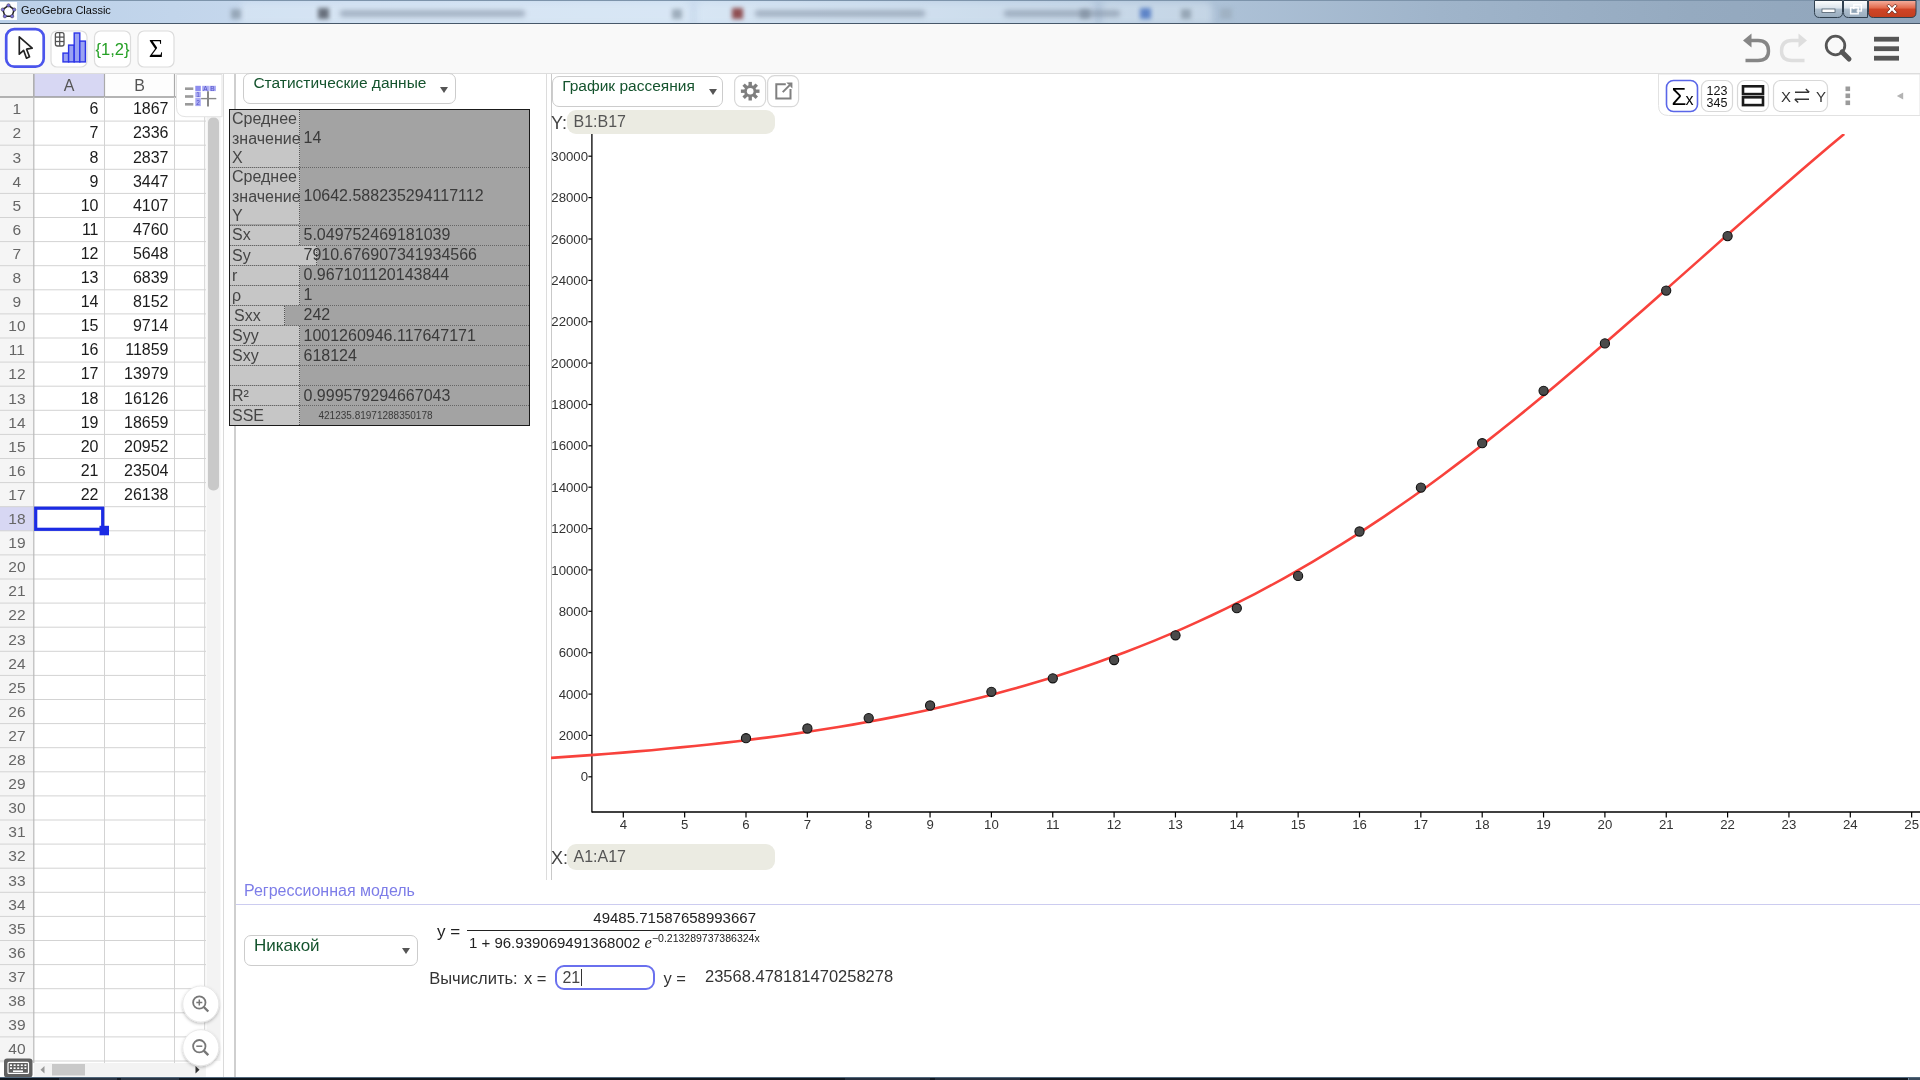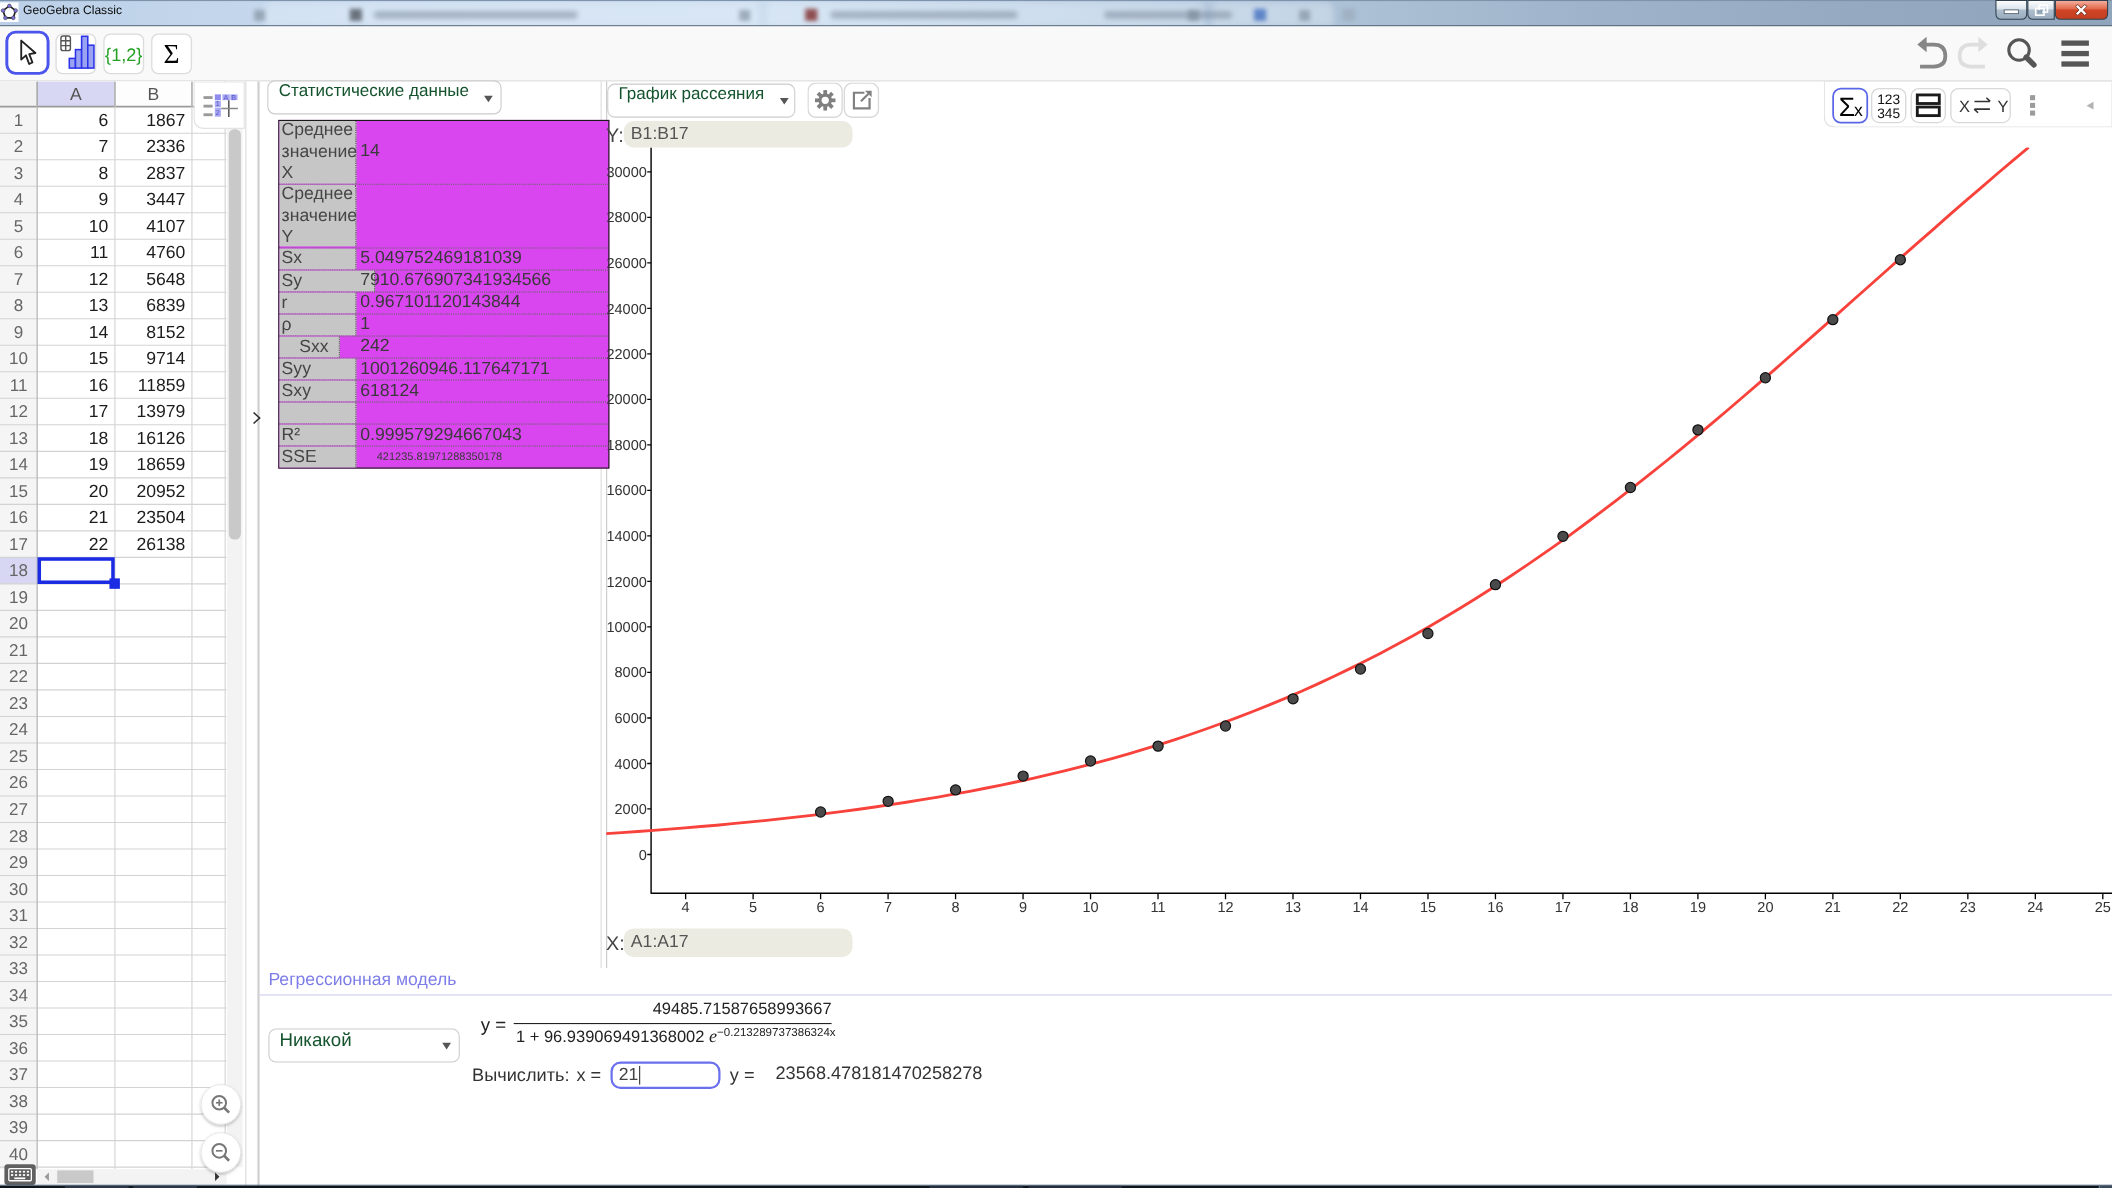--- a/index.html
+++ b/index.html
@@ -297,31 +297,32 @@
 <svg class="abs" width="10" height="14" viewBox="0 0 10 14" style="left:228px;top:373px">
     <path d="M2.5,2 L8,7 L2.5,12" fill="none" stroke="#333" stroke-width="1.5"></path>
   </svg>
 <div class="abs" style="left:546.3px;top:74px;width:1px;height:806px;background:#dcdcdc"></div>
 <div class="abs" style="left:550.7px;top:74px;width:1px;height:806px;background:#c9c9c9"></div>
 
 <div class="dd" style="left:243.4px;top:73.4px;width:212.5px;height:31px;font-size:15.5px">
     <span style="padding-left:9px">Статистические данные</span>
     <span class="tri" style="right:7px;top:12.5px"></span>
   </div>
-<div style="position:absolute;left:253px;top:108.5px;width:300.5px;height:317px;border:1.5px solid #1a1a1a;box-sizing:border-box;background:#d946ef">
+<div style="position:absolute;left:229px;top:108.5px;width:300.5px;height:317px;border:1.5px solid #1a1a1a;box-sizing:border-box;background:#a3a3a3">
 <div style="position:absolute;left:0;top:0.0px;width:100%;height:57.4px;box-sizing:border-box">
 <div style="position:absolute;left:0;top:0;width:69.5px;height:100%;background:#c6c6c6;border-right:1px dotted #555;box-sizing:border-box;font-size:16px;color:#454545;line-height:19.2px;padding-left:2px;display:flex;align-items:center">
         <span>Среднее<br>значение<br>X</span>
       </div>
 <div style="position:absolute;left:70.5px;top:0;right:0;height:100%;font-size:16px;color:#3a3a3a;display:flex;align-items:center;padding-left:3px">14</div>
 </div>
 <div style="position:absolute;left:0;top:57.4px;width:100%;height:57.6px;border-top:1px dotted #666;box-sizing:border-box">
 <div style="position:absolute;left:0;top:0;width:69.5px;height:100%;background:#c6c6c6;border-right:1px dotted #555;box-sizing:border-box;font-size:16px;color:#454545;line-height:19.2px;padding-left:2px;display:flex;align-items:center">
         <span>Среднее<br>значение<br>Y</span>
       </div>
+<div style="position:absolute;left:70.5px;top:0;right:0;height:100%;font-size:16px;color:#3a3a3a;display:flex;align-items:center;padding-left:3px">10642.588235294117112</div>
 </div>
 <div style="position:absolute;left:0;top:115.0px;width:100%;height:20.1px;border-top:1px dotted #666;box-sizing:border-box">
 <div style="position:absolute;left:0;top:0;width:69.5px;height:100%;background:#c6c6c6;border-right:1px dotted #555;box-sizing:border-box;font-size:16px;color:#454545;line-height:19.2px;padding-left:2px;display:flex;align-items:center">
         <span>Sx</span>
       </div>
 <div style="position:absolute;left:70.5px;top:0;right:0;height:100%;font-size:16px;color:#3a3a3a;display:flex;align-items:center;padding-left:3px">5.049752469181039</div>
 </div>
 <div style="position:absolute;left:0;top:135.1px;width:100%;height:20.1px;border-top:1px dotted #666;box-sizing:border-box">
 <div style="position:absolute;left:0;top:0;width:87px;height:100%;background:#c6c6c6;border-right:1px dotted #555;box-sizing:border-box;font-size:16px;color:#454545;line-height:19.2px;padding-left:2px;display:flex;align-items:center">
         <span>Sy</span>
@@ -334,21 +335,21 @@
       </div>
 <div style="position:absolute;left:70.5px;top:0;right:0;height:100%;font-size:16px;color:#3a3a3a;display:flex;align-items:center;padding-left:3px">0.967101120143844</div>
 </div>
 <div style="position:absolute;left:0;top:175.3px;width:100%;height:20.1px;border-top:1px dotted #666;box-sizing:border-box">
 <div style="position:absolute;left:0;top:0;width:69.5px;height:100%;background:#c6c6c6;border-right:1px dotted #555;box-sizing:border-box;font-size:16px;color:#454545;line-height:19.2px;padding-left:2px;display:flex;align-items:center">
         <span>ρ</span>
       </div>
 <div style="position:absolute;left:70.5px;top:0;right:0;height:100%;font-size:16px;color:#3a3a3a;display:flex;align-items:center;padding-left:3px">1</div>
 </div>
 <div style="position:absolute;left:0;top:195.4px;width:100%;height:20.1px;border-top:1px dotted #666;box-sizing:border-box">
-<div style="position:absolute;left:0;top:0;width:55px;height:100%;background:#c6c6c6;border-right:1px dotted #555;box-sizing:border-box;font-size:16px;color:#454545;line-height:19.2px;padding-left:18px;display:flex;align-items:flex-start">
+<div style="position:absolute;left:0;top:0;width:55px;height:100%;background:#c6c6c6;border-right:1px dotted #555;box-sizing:border-box;font-size:16px;color:#454545;line-height:19.2px;padding-left:4px;display:flex;align-items:flex-start">
         <span>Sxx</span>
       </div>
 <div style="position:absolute;left:70.5px;top:0;right:0;height:100%;font-size:16px;color:#3a3a3a;display:flex;align-items:center;padding-left:3px">242</div>
 </div>
 <div style="position:absolute;left:0;top:215.5px;width:100%;height:20.1px;border-top:1px dotted #666;box-sizing:border-box">
 <div style="position:absolute;left:0;top:0;width:69.5px;height:100%;background:#c6c6c6;border-right:1px dotted #555;box-sizing:border-box;font-size:16px;color:#454545;line-height:19.2px;padding-left:2px;display:flex;align-items:center">
         <span>Syy</span>
       </div>
 <div style="position:absolute;left:70.5px;top:0;right:0;height:100%;font-size:16px;color:#3a3a3a;display:flex;align-items:center;padding-left:3px">1001260946.117647171</div>
 </div>

